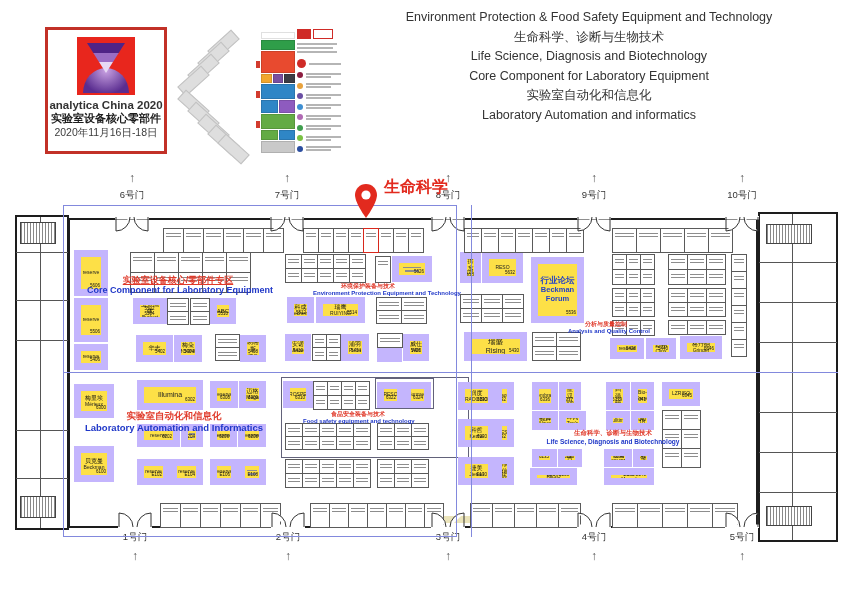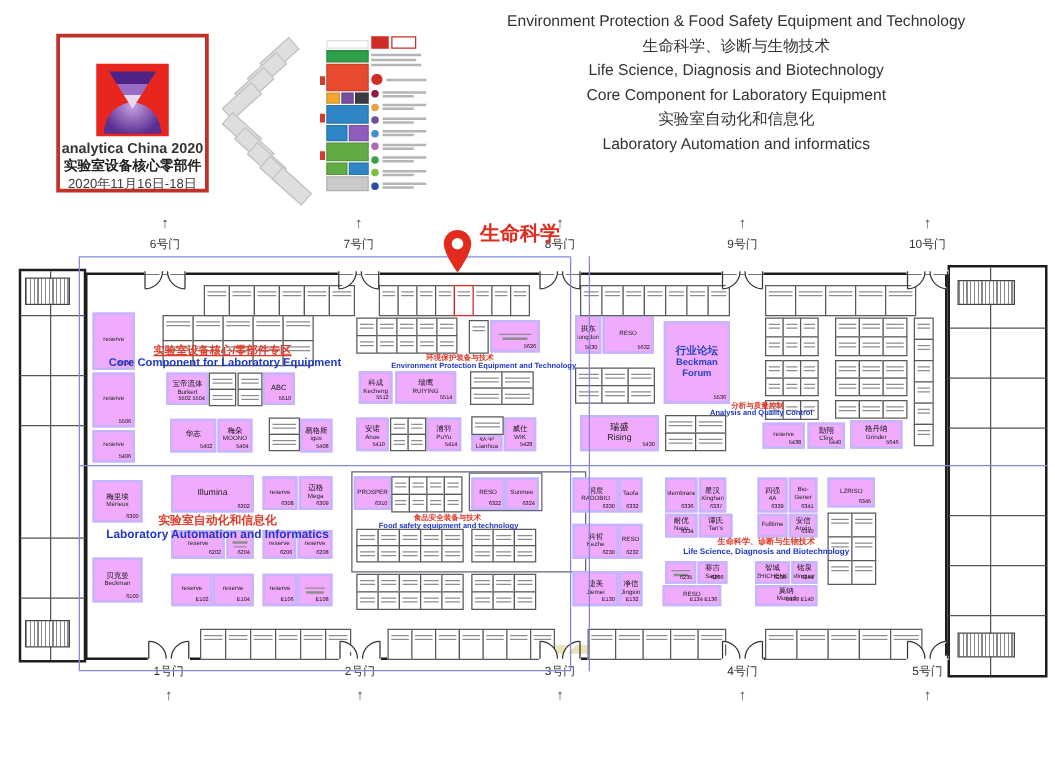--- a/index.html
+++ b/index.html
@@ -2,21 +2,21 @@
 <html><head>
 <meta charset="utf-8">
 <style>
   html,body{margin:0;padding:0}
   body{width:844px;height:608px;position:relative;background:#fff;
        font-family:"Liberation Sans","DejaVu Sans",sans-serif;overflow:hidden}
   #stage{position:absolute;inset:0}
 
   
   #logo-box{position:absolute;left:45px;top:27px;width:122px;height:127px;border:3px solid #c23127;
-            box-sizing:border-box;text-align:center;padding-top:21px;background:#fff}
+            box-sizing:border-box;text-align:center;padding-top:7px;background:#fff}
   .logo-art{width:58px;height:58px;background:#e8261d;margin:0 auto 4px;position:relative;overflow:hidden}
   .globe{position:absolute;left:6px;bottom:2px;width:46px;height:25px;border-radius:50% 50% 0 0/100% 100% 0 0;
          background:radial-gradient(ellipse at 50% 10%,#c9a2e2,#5a2d90 75%)}
   .tri{position:absolute;left:10px;top:6px;width:38px;height:30px;
        background:linear-gradient(180deg,#4f2386 0 34%,#9a6cc4 34% 64%,#e7d9f4 64%);
        clip-path:polygon(0 0,100% 0,50% 100%)}
   .lg1{font-size:11.5px;font-weight:bold;color:#333}
   .lg2{font-size:11px;font-weight:bold;color:#1d1d1d;font-family:"Liberation Serif","DejaVu Serif",serif}
   .lg3{font-size:10.5px;color:#3c3c3c}
 
@@ -39,21 +39,21 @@
 
   
   #plan{position:absolute;inset:0}
   .wall{position:absolute;border:2px solid #1d1d1d;box-sizing:border-box}
   .iline{position:absolute;background:#555}
   .hatch{position:absolute;border:1px solid #444;box-sizing:border-box;
          background:repeating-linear-gradient(90deg,#888 0 1px,#fff 1px 3px)}
   .blue-rect{position:absolute;border:1px solid #8289dd;box-sizing:border-box;z-index:3;pointer-events:none}
   .blue-line{position:absolute;background:#8289dd;z-index:3;pointer-events:none}
   .gray-rect{position:absolute;border:1px solid #62627a;box-sizing:border-box}
-  .booth{position:absolute;border:2px solid #c4b5fd;background:#f0abfc;box-sizing:border-box;
+  .booth{position:absolute;border:7px solid #c4b5fd;background:#fde047;box-sizing:border-box;
          display:flex;flex-direction:column;align-items:center;justify-content:center;
          text-align:center;overflow:hidden}
   .b-cn{font-size:6px;line-height:1.15;color:#111}
   .b-en{font-size:5px;line-height:1.15;color:#222}
   .b-num{position:absolute;right:1px;bottom:0;font-size:4.5px;color:#111;line-height:1.1}
   .booth.big .b-cn{font-size:7.5px}
   .booth.big .b-en{font-size:7px}
   .forum .b-cn{color:#2743c5;font-weight:bold;font-size:8.5px}
   .forum .b-en{color:#2743c5;font-weight:bold;font-size:7.5px}
   .cell{position:absolute;border:1px solid #5a5a5a;background:#fff;box-sizing:border-box;padding-top:2px}

